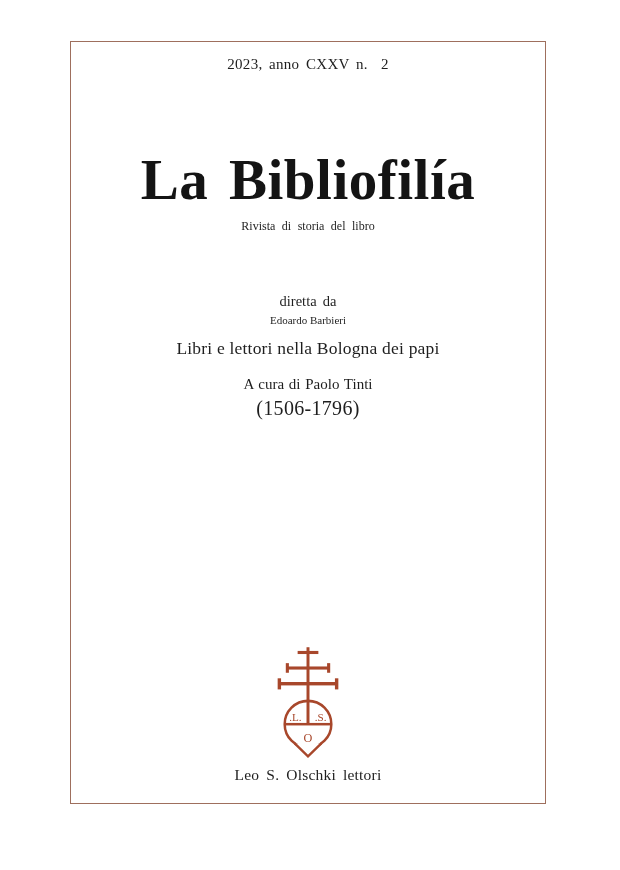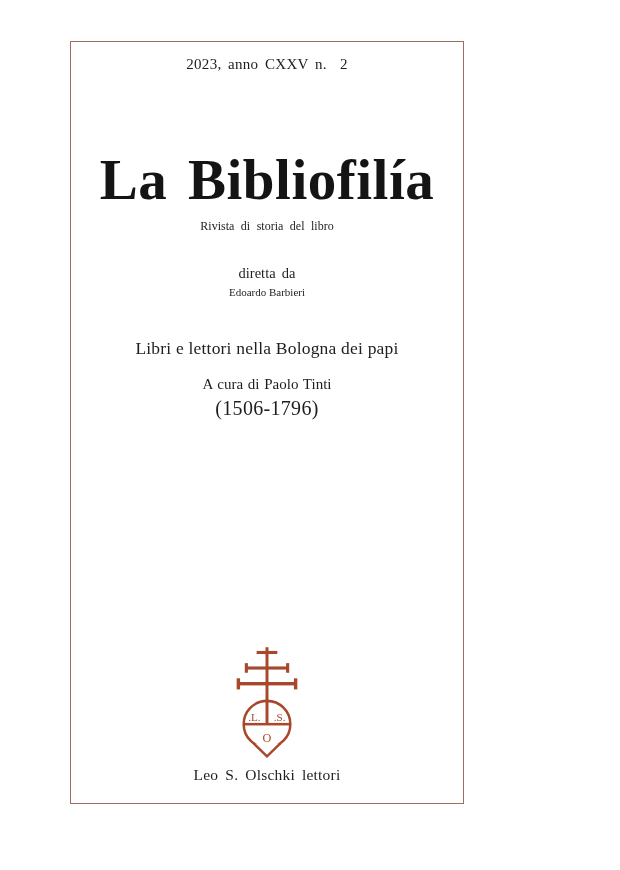--- a/index.html
+++ b/index.html
@@ -19,21 +19,21 @@
   }
   .page {
     position: absolute; left: 0; top: 0;
     width: 620px; height: 870px;
     background: var(--background);
     overflow: hidden;
   }
   .frame {
     position: absolute;
     left: 70px; top: 41px;
-    width: 394px; height: 763px;
+    width: 476px; height: 763px;
     border: 1.5px solid var(--frame);
   }
   .frame > * { position: absolute; left: 0; right: 0; text-align: center; }
 
   .issue {
     top: 13px;
     font-size: 15px; line-height: 19px;
     letter-spacing: 0.3px; word-spacing: 2.5px;
     white-space: pre;
   }
@@ -43,21 +43,21 @@
     font-weight: bold;
     letter-spacing: 0.5px; word-spacing: 6px;
     color: var(--title_ink);
   }
   .subtitle {
     top: 173px;
     font-size: 12px; line-height: 22px;
     word-spacing: 3.5px;
   }
   .directed { top: 222px; line-height: 18.5px; }
-  .directed-label { font-size: 14.5px; word-spacing: 2.5px; }
+  .directed-label { font-size: 14.5px; word-spacing: 2.5px; margin-top: 28px; }
   .director { font-size: 11px; }
 
   .vol-title { top: 295px; font-size: 17.5px; line-height: 22px; letter-spacing: 0.2px; }
   .vol-years { top: 318px; font-size: 20px; line-height: 21px; letter-spacing: 0.3px; margin-top: 38px; }
   .vol-editor { top: 333px; font-size: 15px; line-height: 19px; word-spacing: 1px; }
 
   .logo {
     top: 603px;
     left: 50%; right: auto;
     transform: translateX(-50%);

